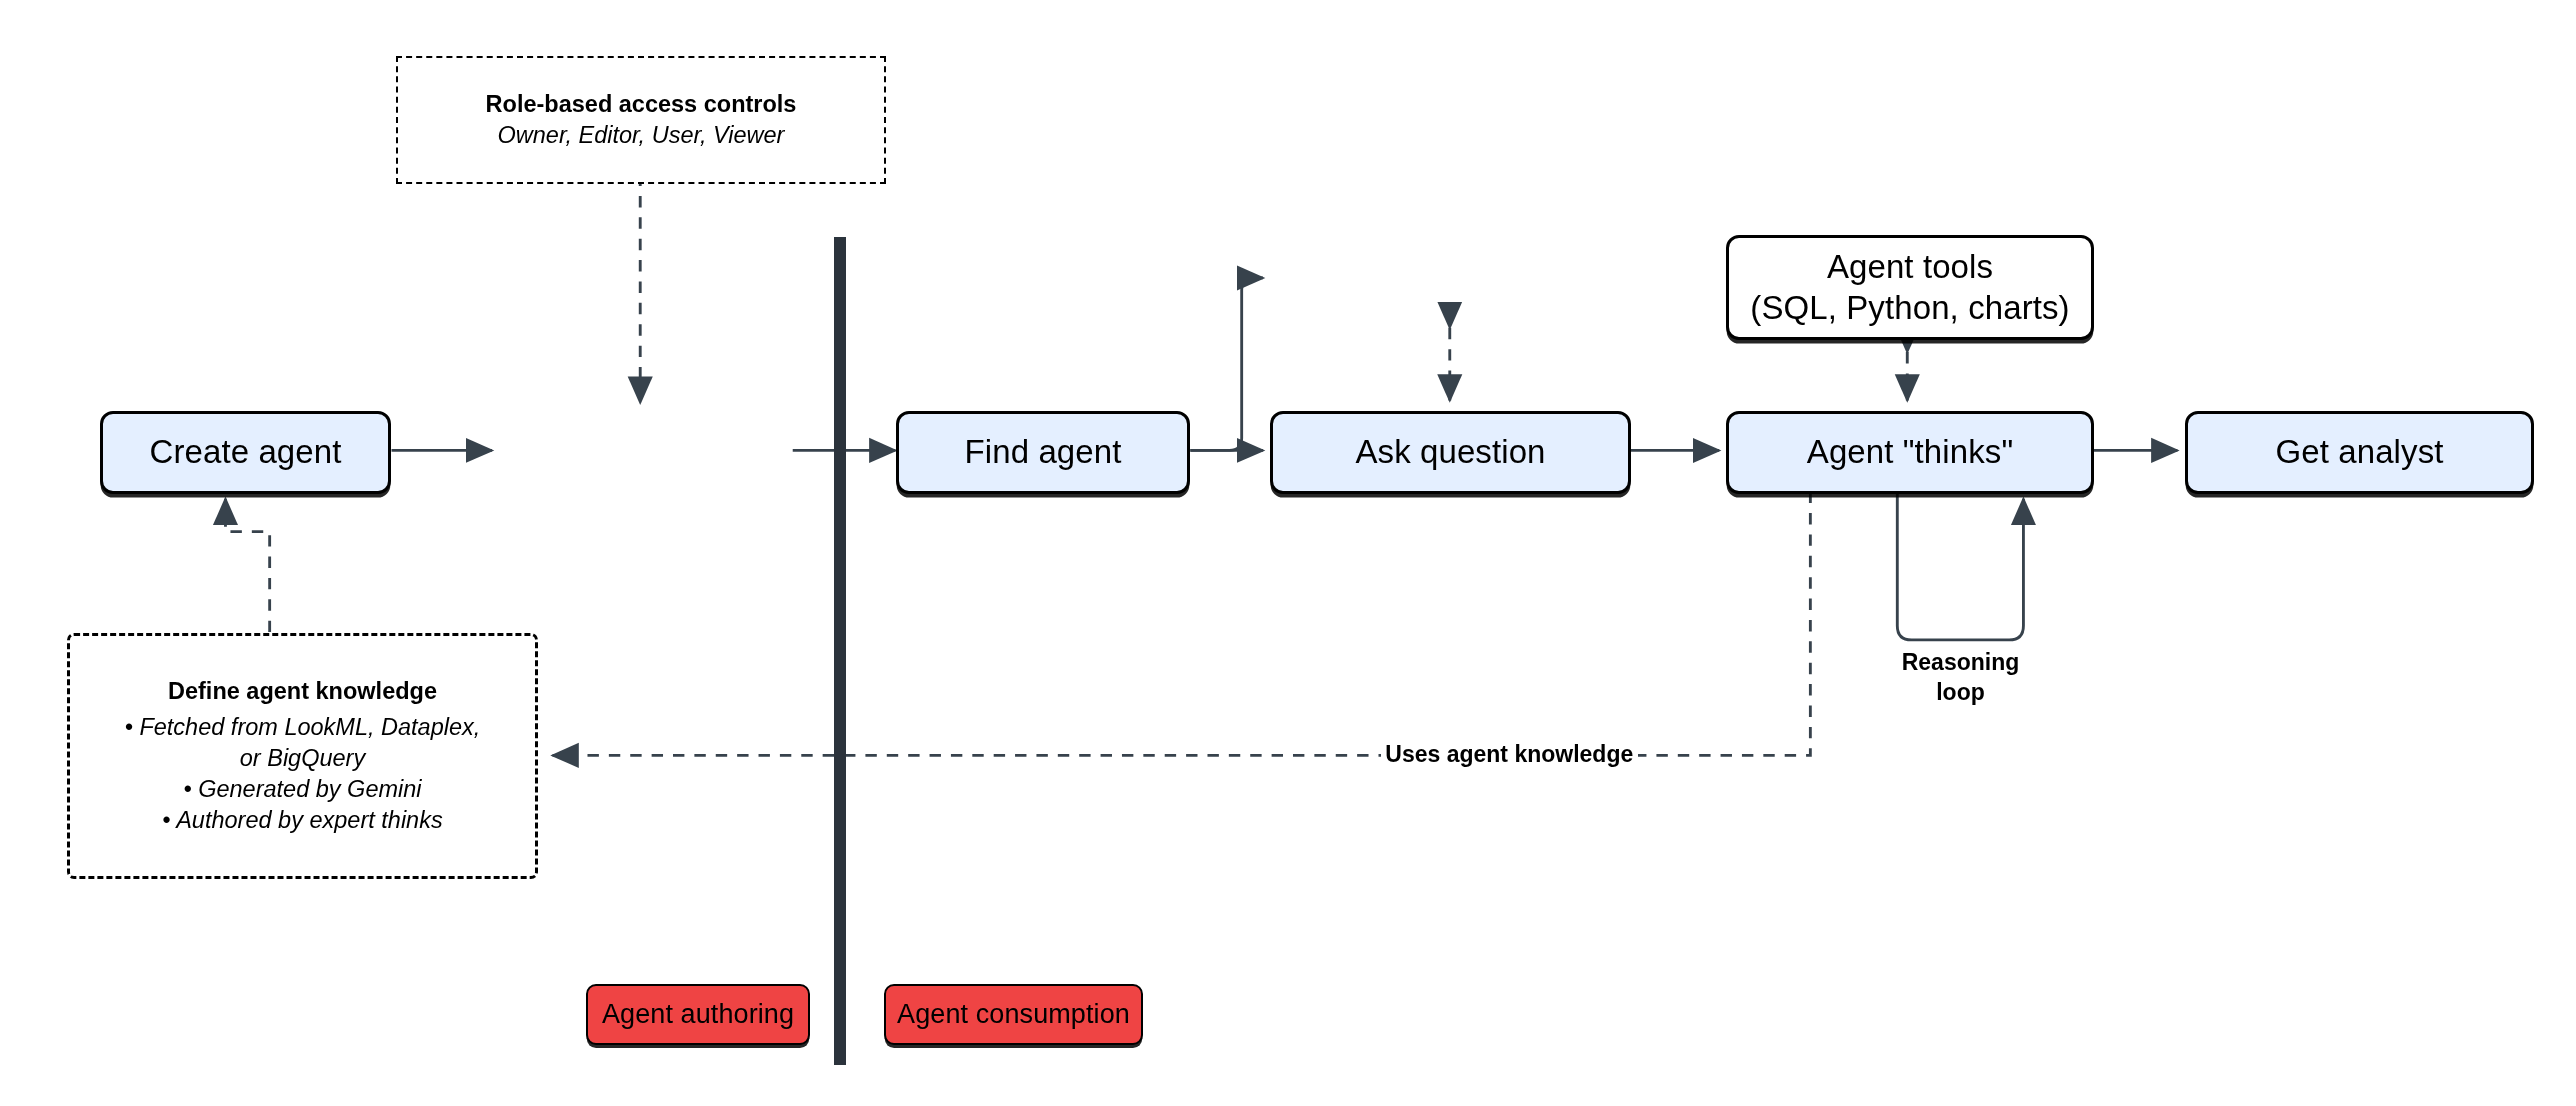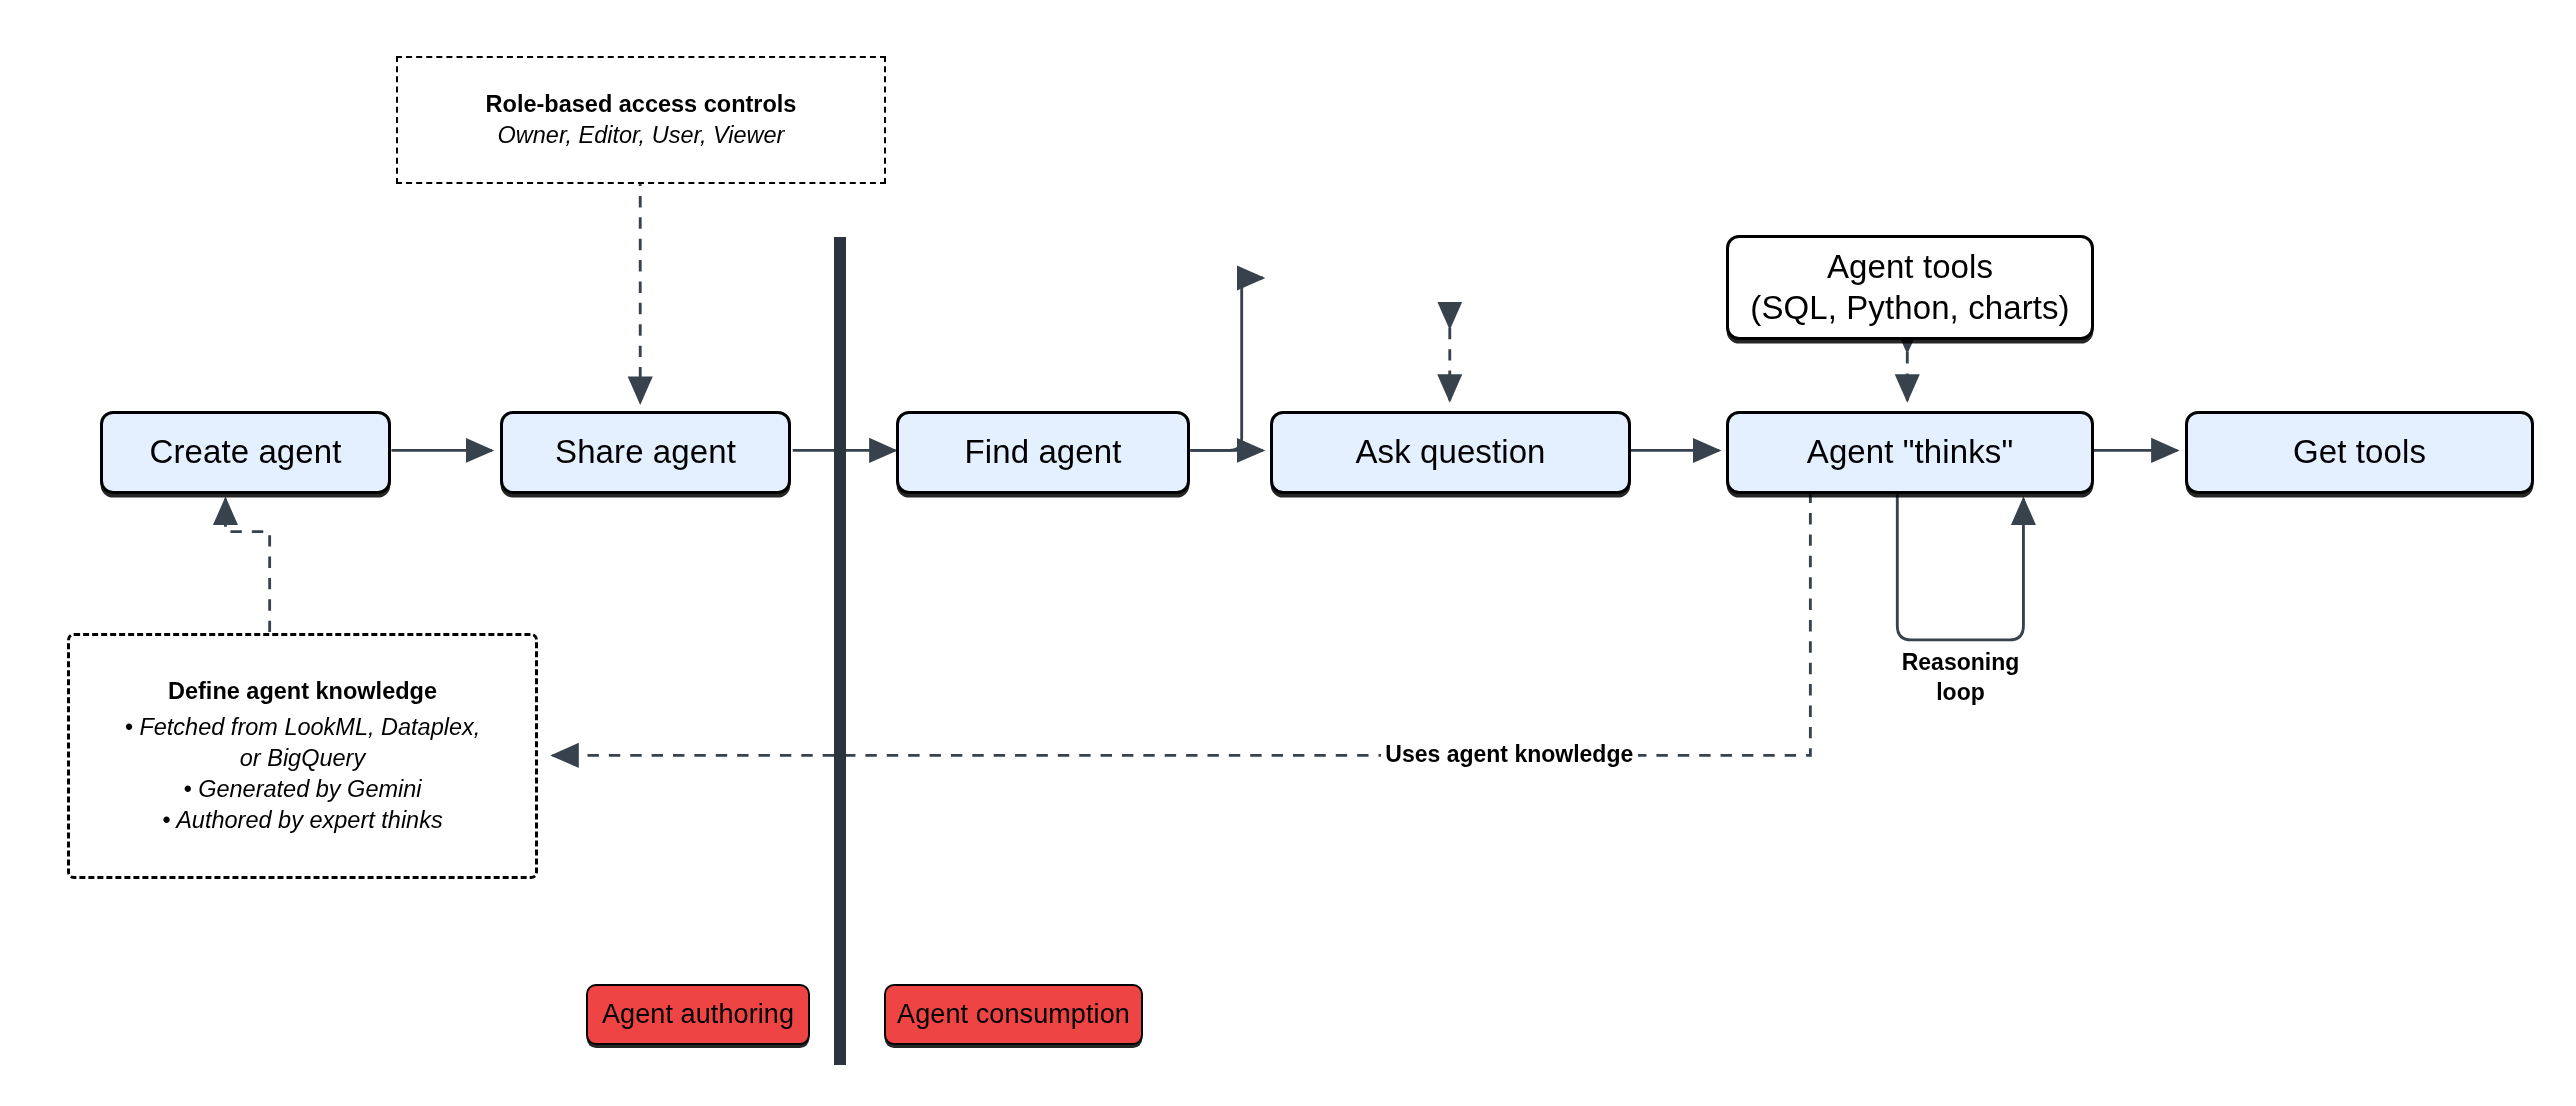--- a/index.html
+++ b/index.html
@@ -184,44 +184,41 @@
 or BigQuery</div>
       <div>• Generated by Gemini</div>
       <div>• Authored by expert thinks</div>
     </div>
   </div>
 
   <div class="node blue" style="left:100px; top:411px; width:291px; height:83px;">
     <span>Create agent</span>
   </div>
 
-  <div class="node blue" style="left:500px; top:411px; width:291px; height:83px;">
-    <span>Share agent</span>
-  </div>
 
   <div class="node blue" style="left:896px; top:411px; width:294px; height:83px;">
     <span>Find agent</span>
   </div>
 
 
   <div class="node blue" style="left:1270px; top:411px; width:361px; height:83px;">
     <span>Ask question</span>
   </div>
 
   <div class="node white" style="left:1726px; top:235px; width:368px; height:105px; flex-direction:column;">
     <span>Agent tools</span>
     <span>(SQL, Python, charts)</span>
   </div>
 
   <div class="node blue" style="left:1726px; top:411px; width:368px; height:83px;">
     <span>Agent "thinks"</span>
   </div>
 
   <div class="node blue" style="left:2185px; top:411px; width:349px; height:83px;">
-    <span>Get tools</span>
+    <span>Get analyst</span>
   </div>
 
   <div class="edge-label" style="left:1381px; top:741px;">
     <span>Uses agent knowledge</span>
   </div>
 
   <div class="loop-label" style="left:1882px; top:647px; width:157px;">
     <div>Reasoning</div>
     <div>loop</div>
   </div>

